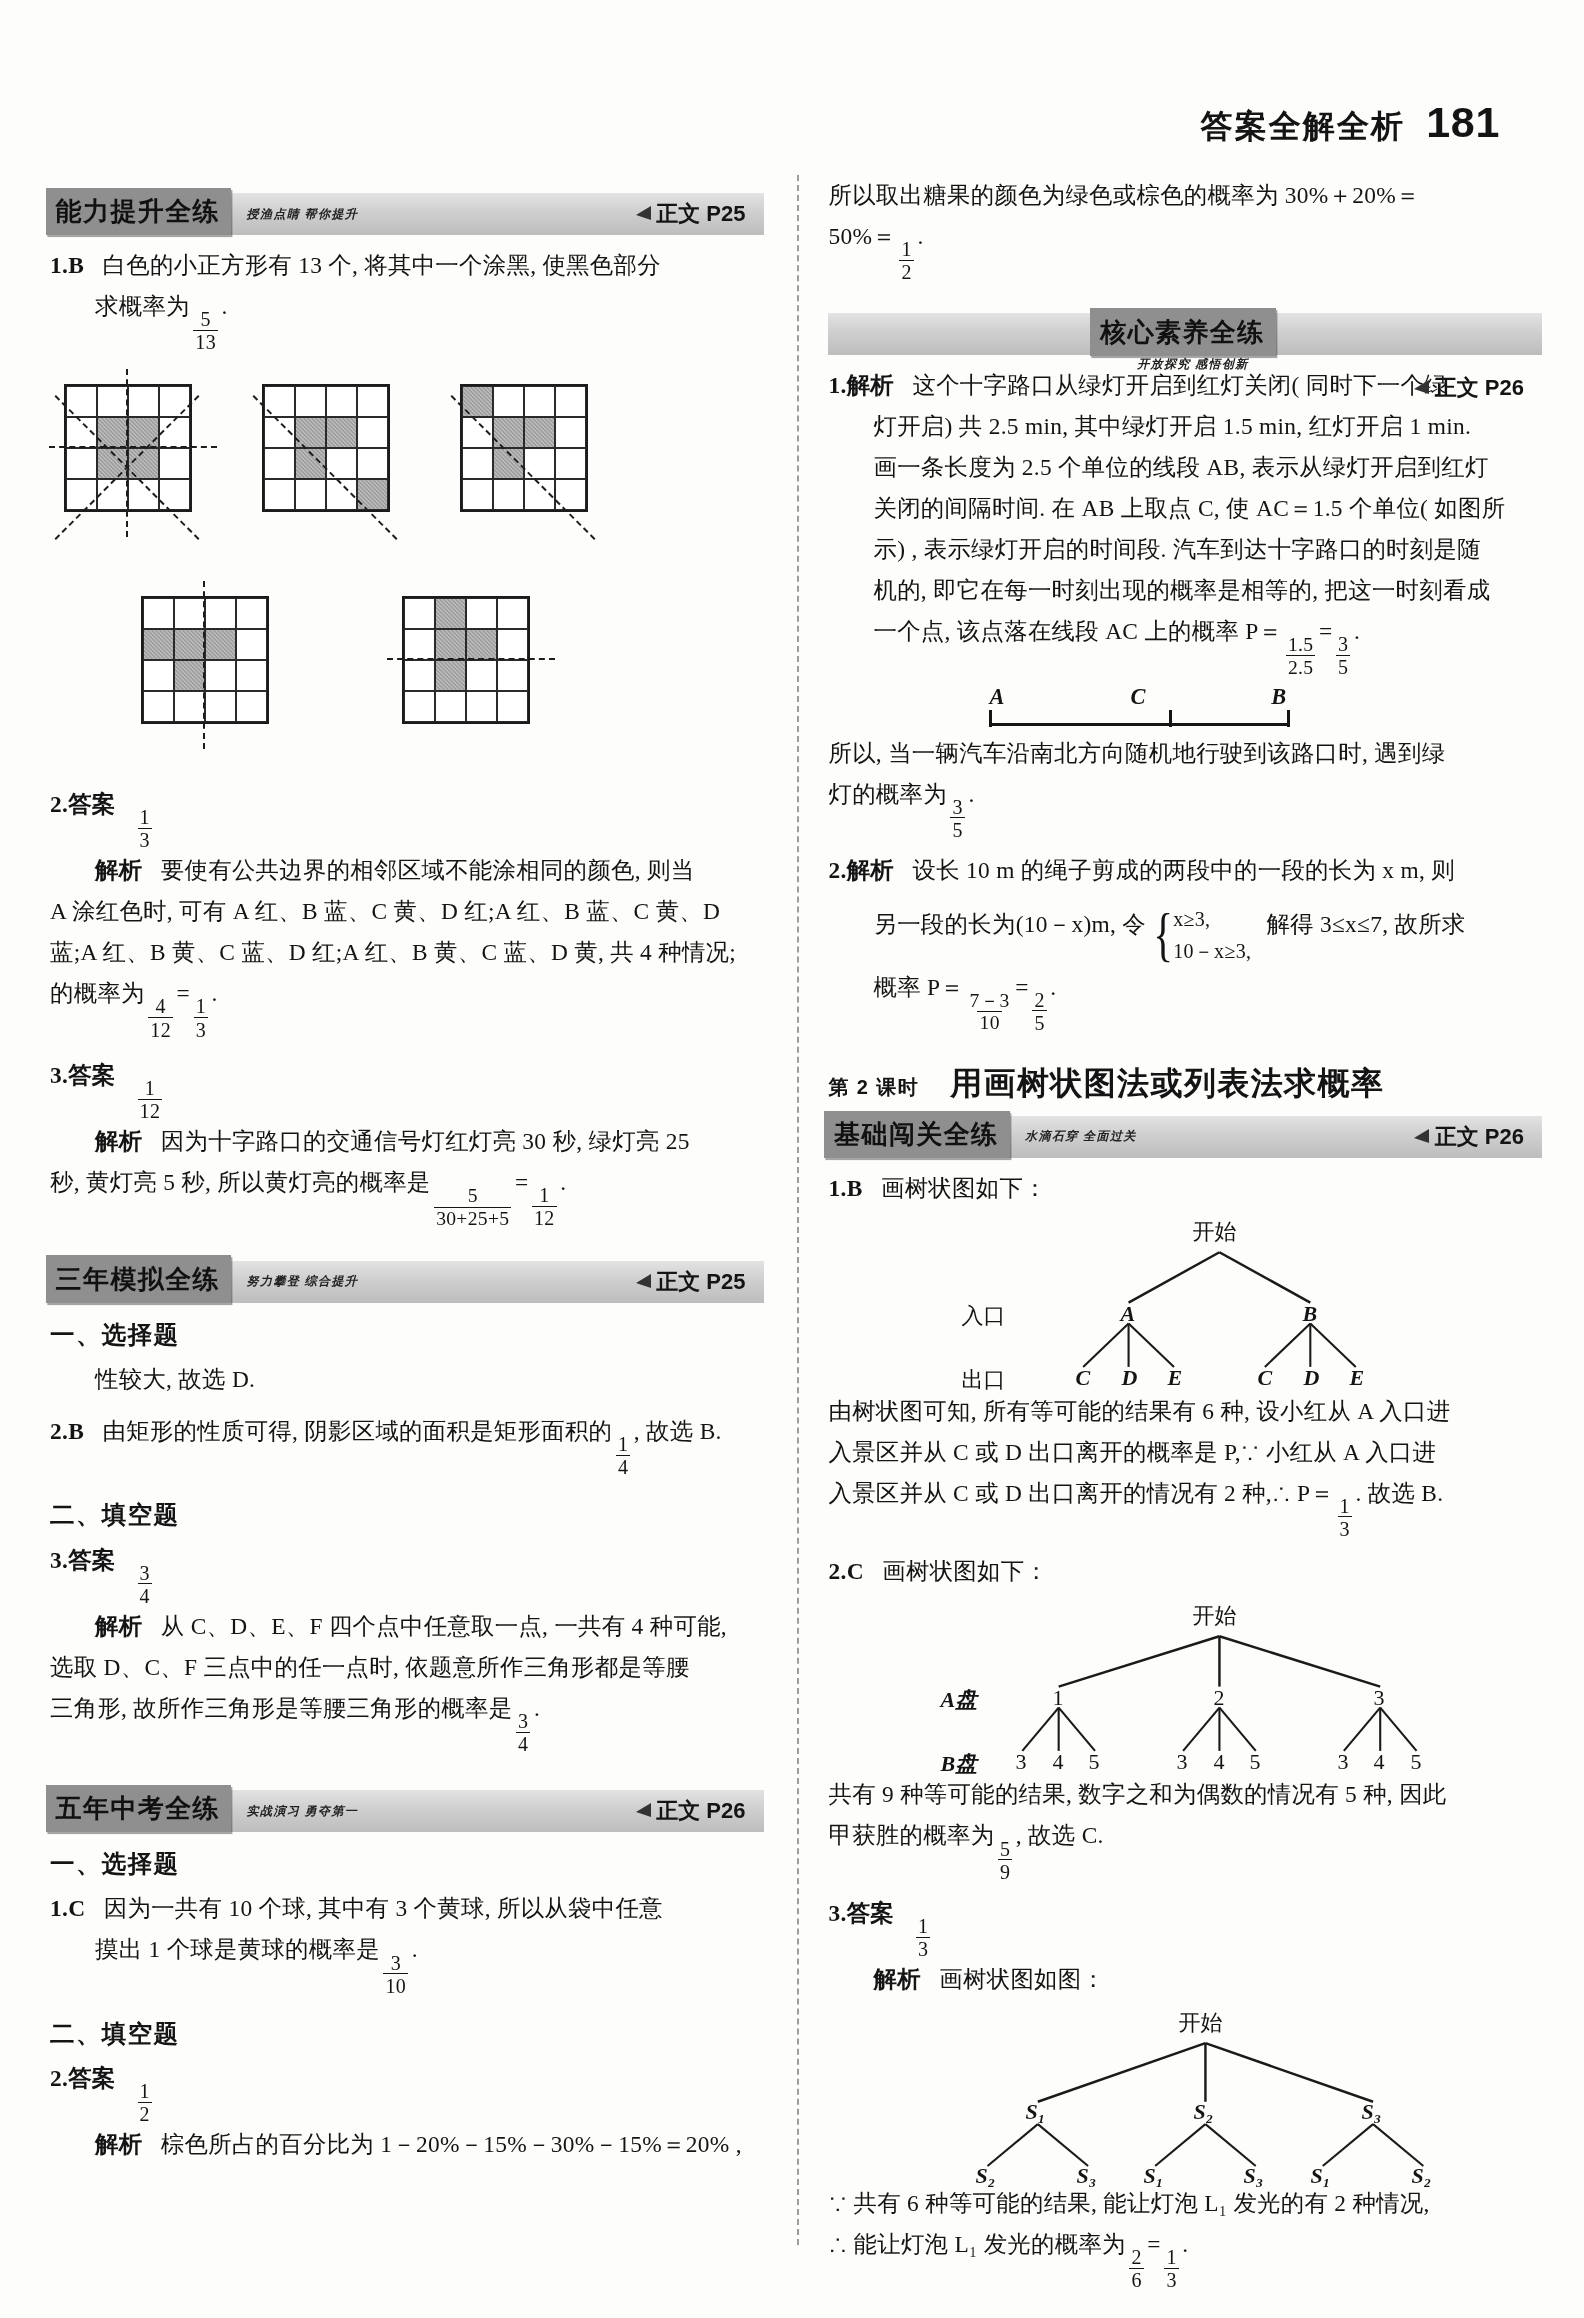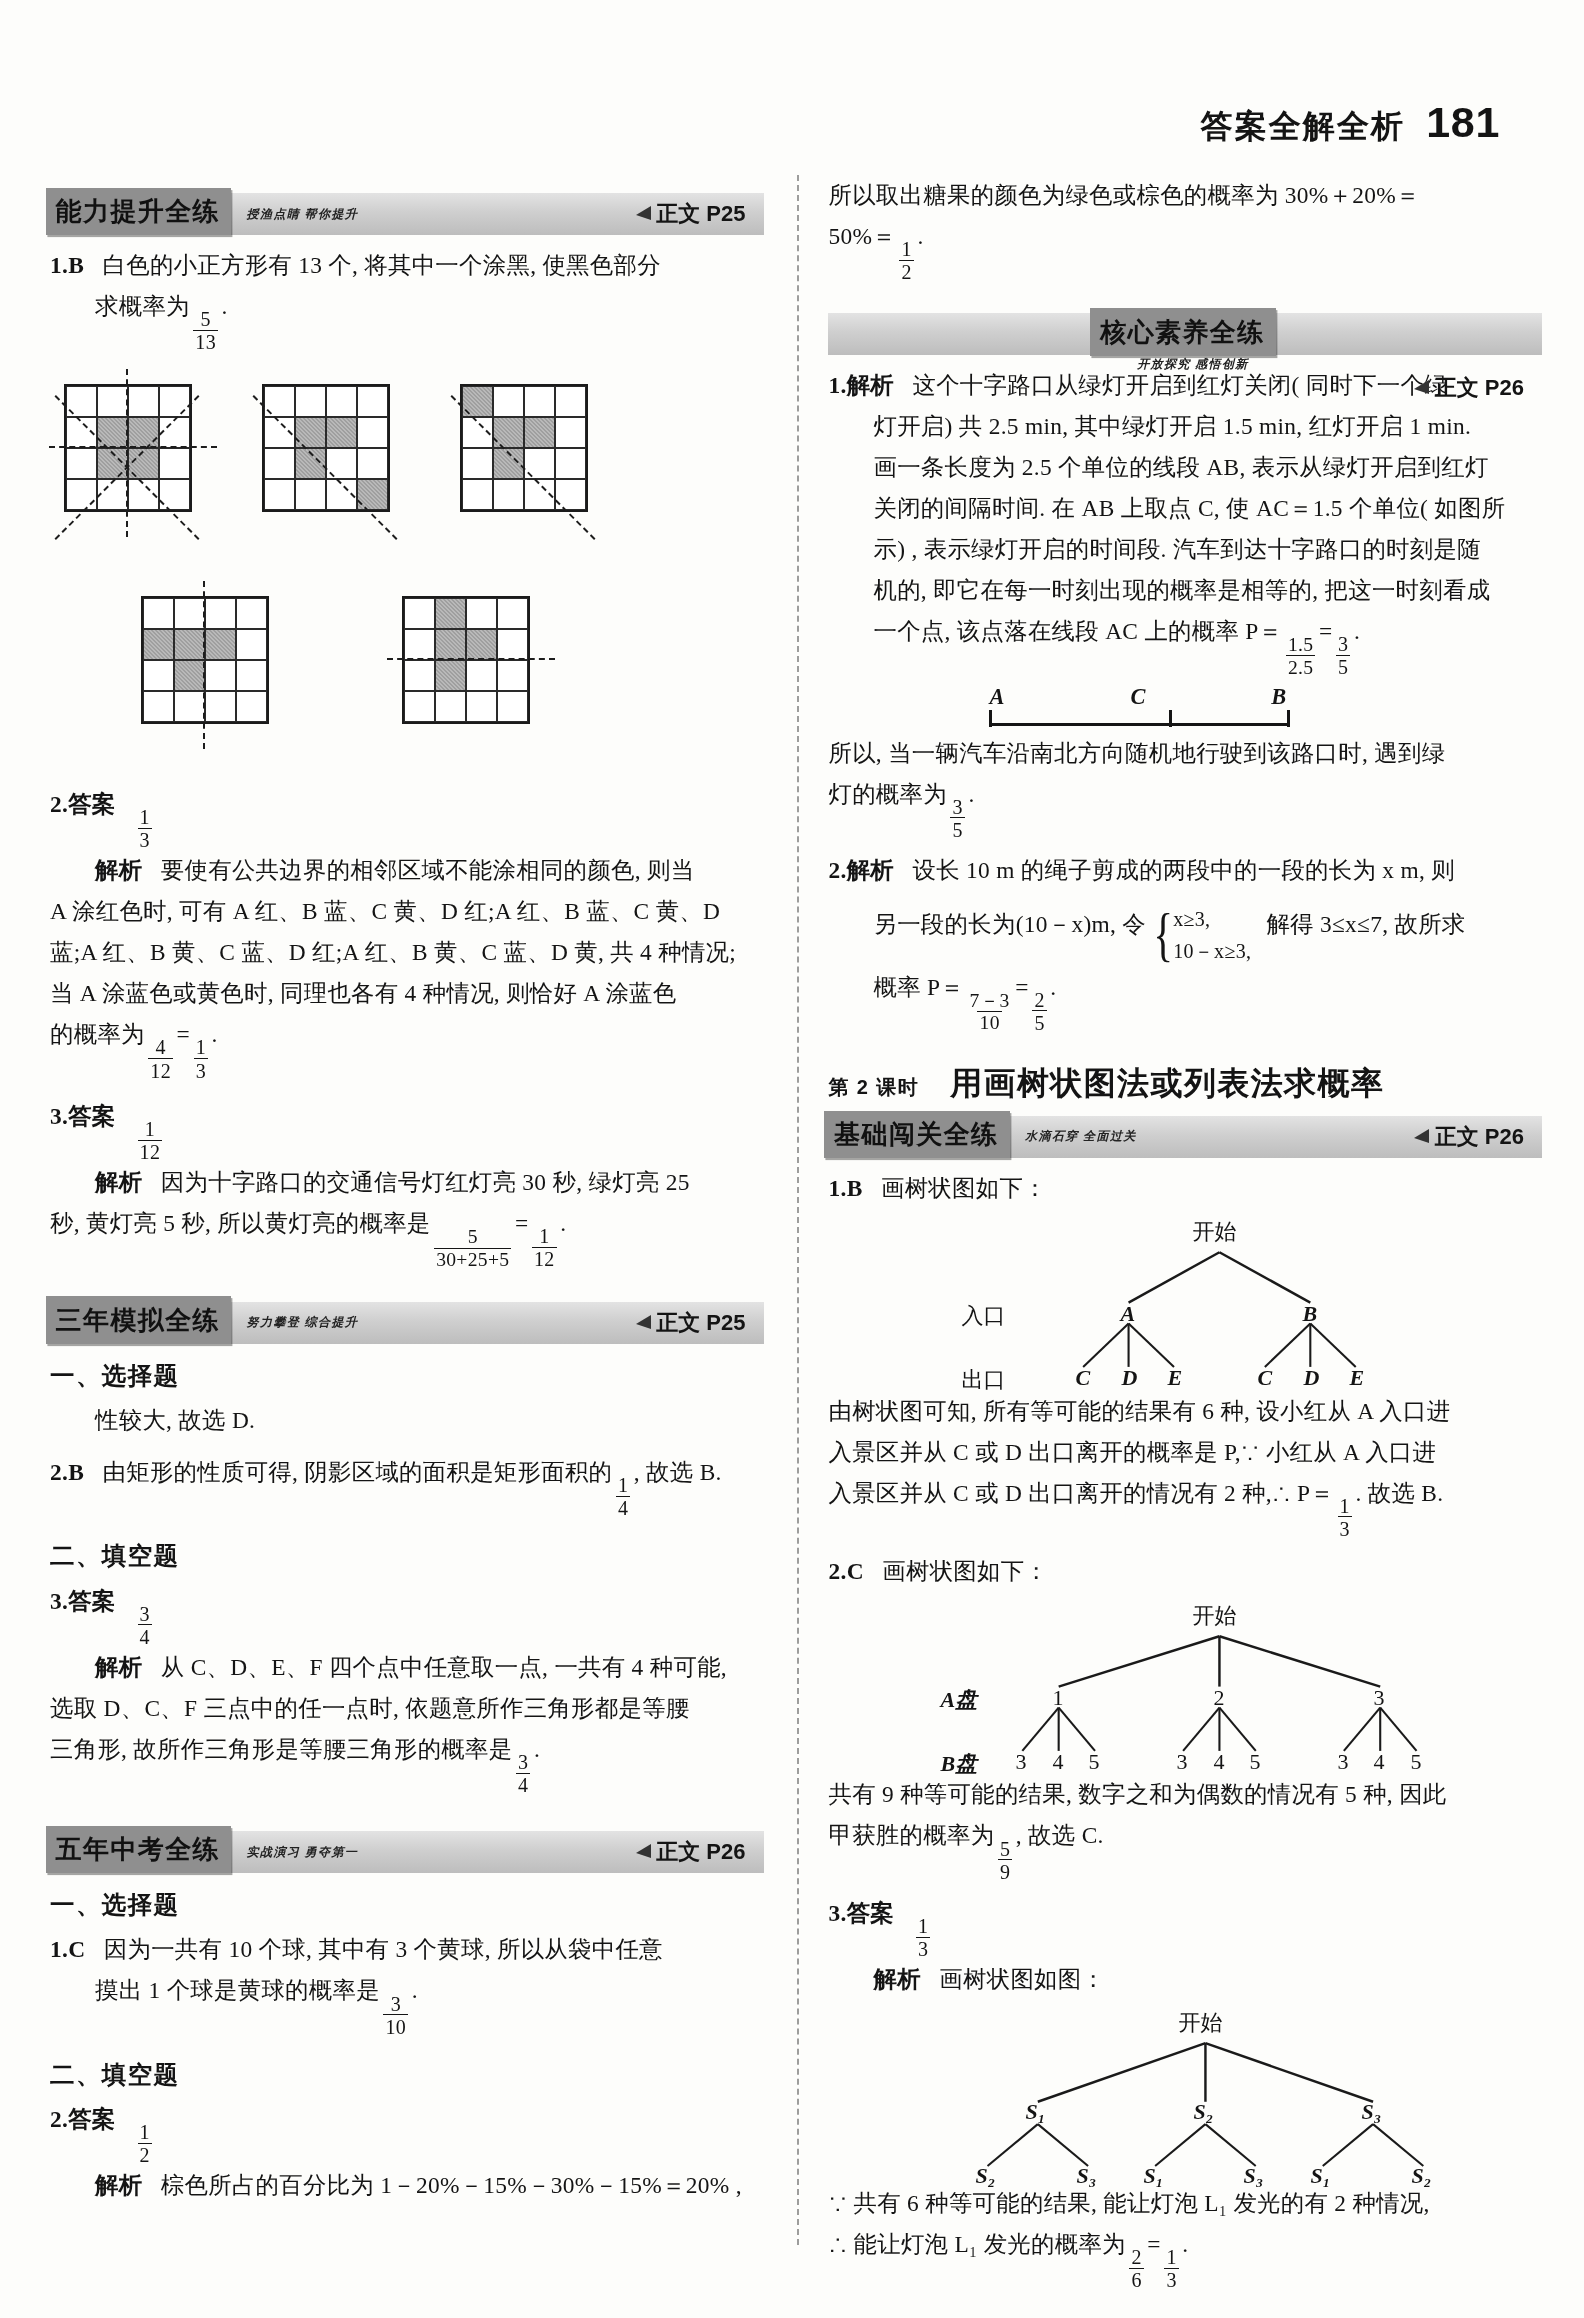--- a/index.html
+++ b/index.html
@@ -294,21 +294,20 @@
           <span class="num">2.</span><span class="bold">答案</span>&nbsp;&nbsp;&nbsp;<span class="frac">
               <span class="n">1</span>
               <span class="d">3</span>
             </span>
         </p>
         <p class="line indent">
           <span class="bold">解析</span>&nbsp;&nbsp;&nbsp;<span>要使有公共边界的相邻区域不能涂相同的颜色, 则当</span>
         </p>
         <p class="line">A 涂红色时, 可有 A 红、B 蓝、C 黄、D 红;A 红、B 蓝、C 黄、D</p>
         <p class="line">蓝;A 红、B 黄、C 蓝、D 红;A 红、B 黄、C 蓝、D 黄, 共 4 种情况;</p>
-        <p class="line">当 A 涂蓝色或黄色时, 同理也各有 4 种情况, 则恰好 A 涂蓝色</p>
         <p class="line">
           <span>的概率为</span><span class="frac">
               <span class="n">4</span>
               <span class="d">12</span>
             </span><span>=</span><span class="frac">
               <span class="n">1</span>
               <span class="d">3</span>
             </span><span>.</span>
         </p>
       </div>

